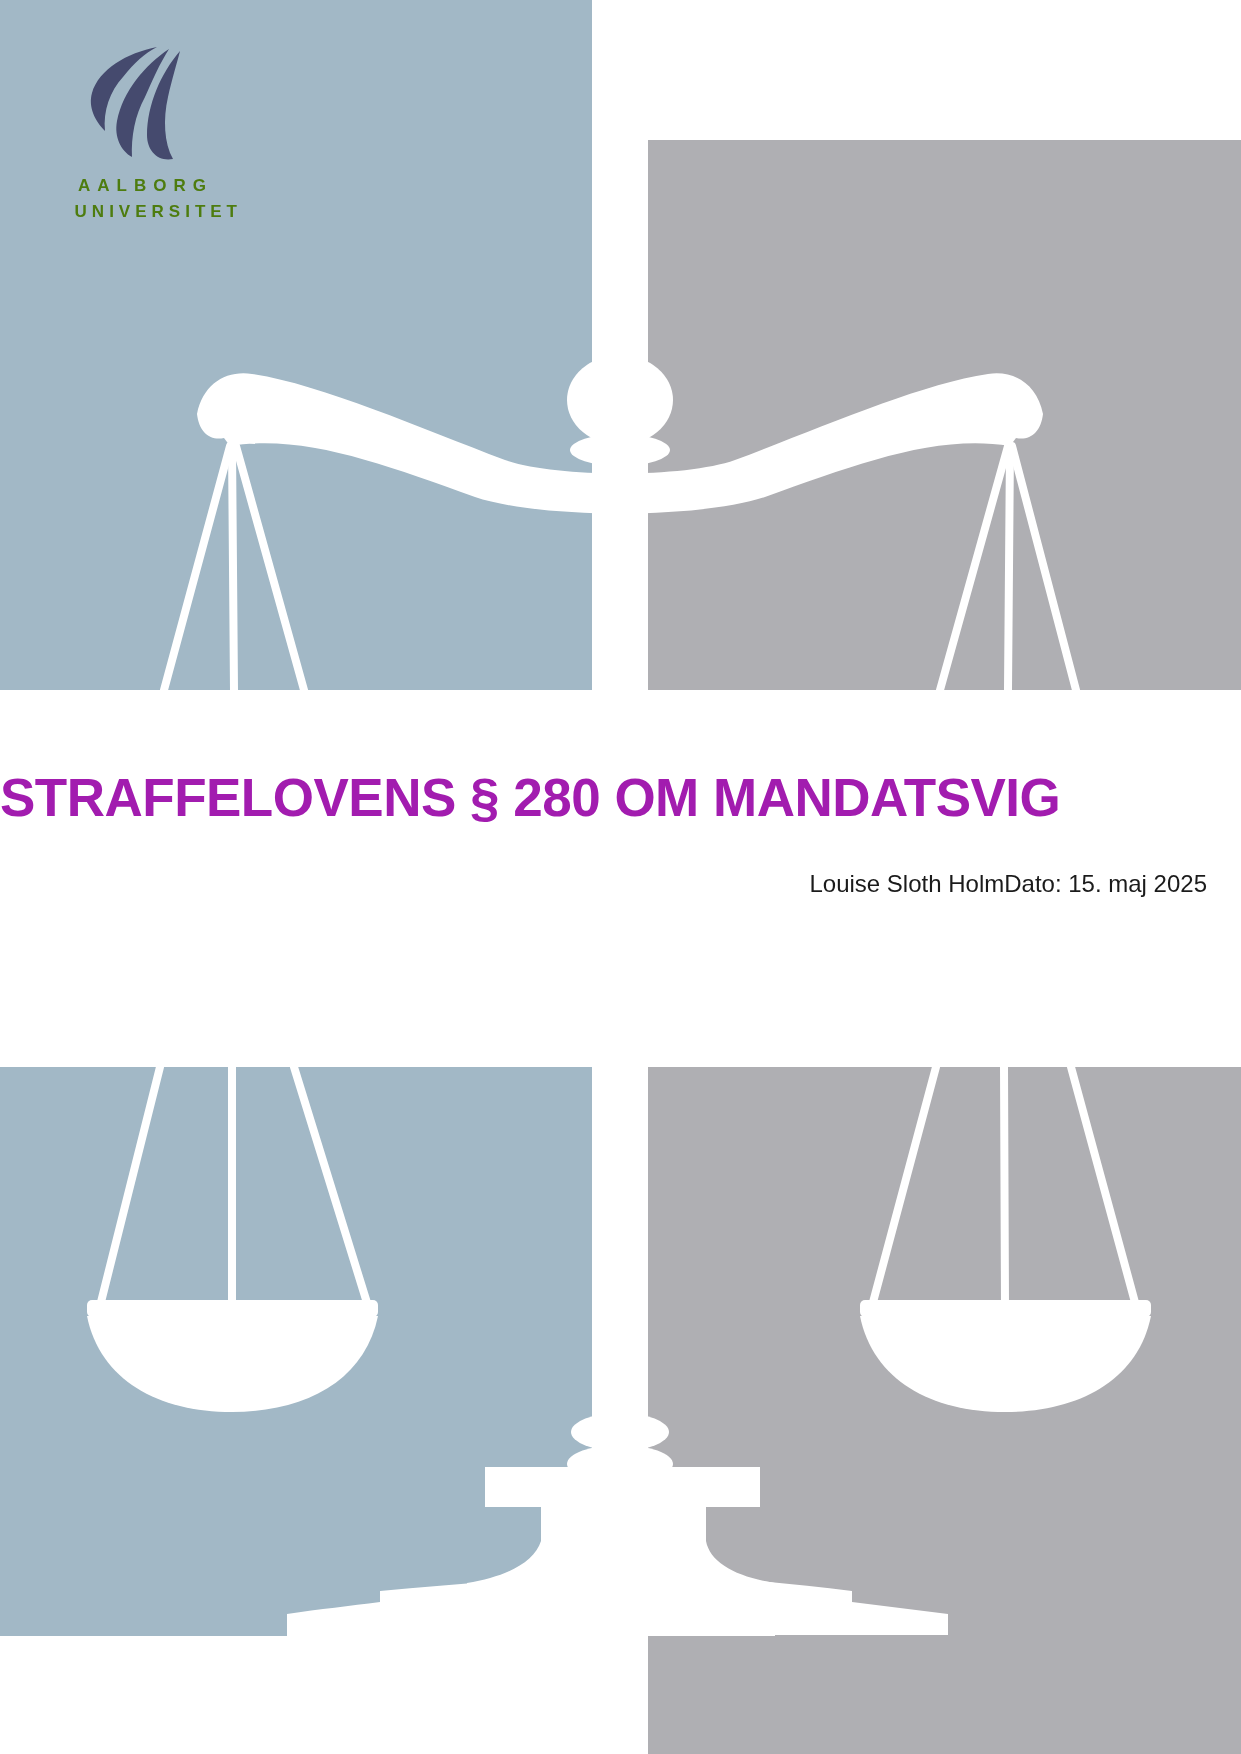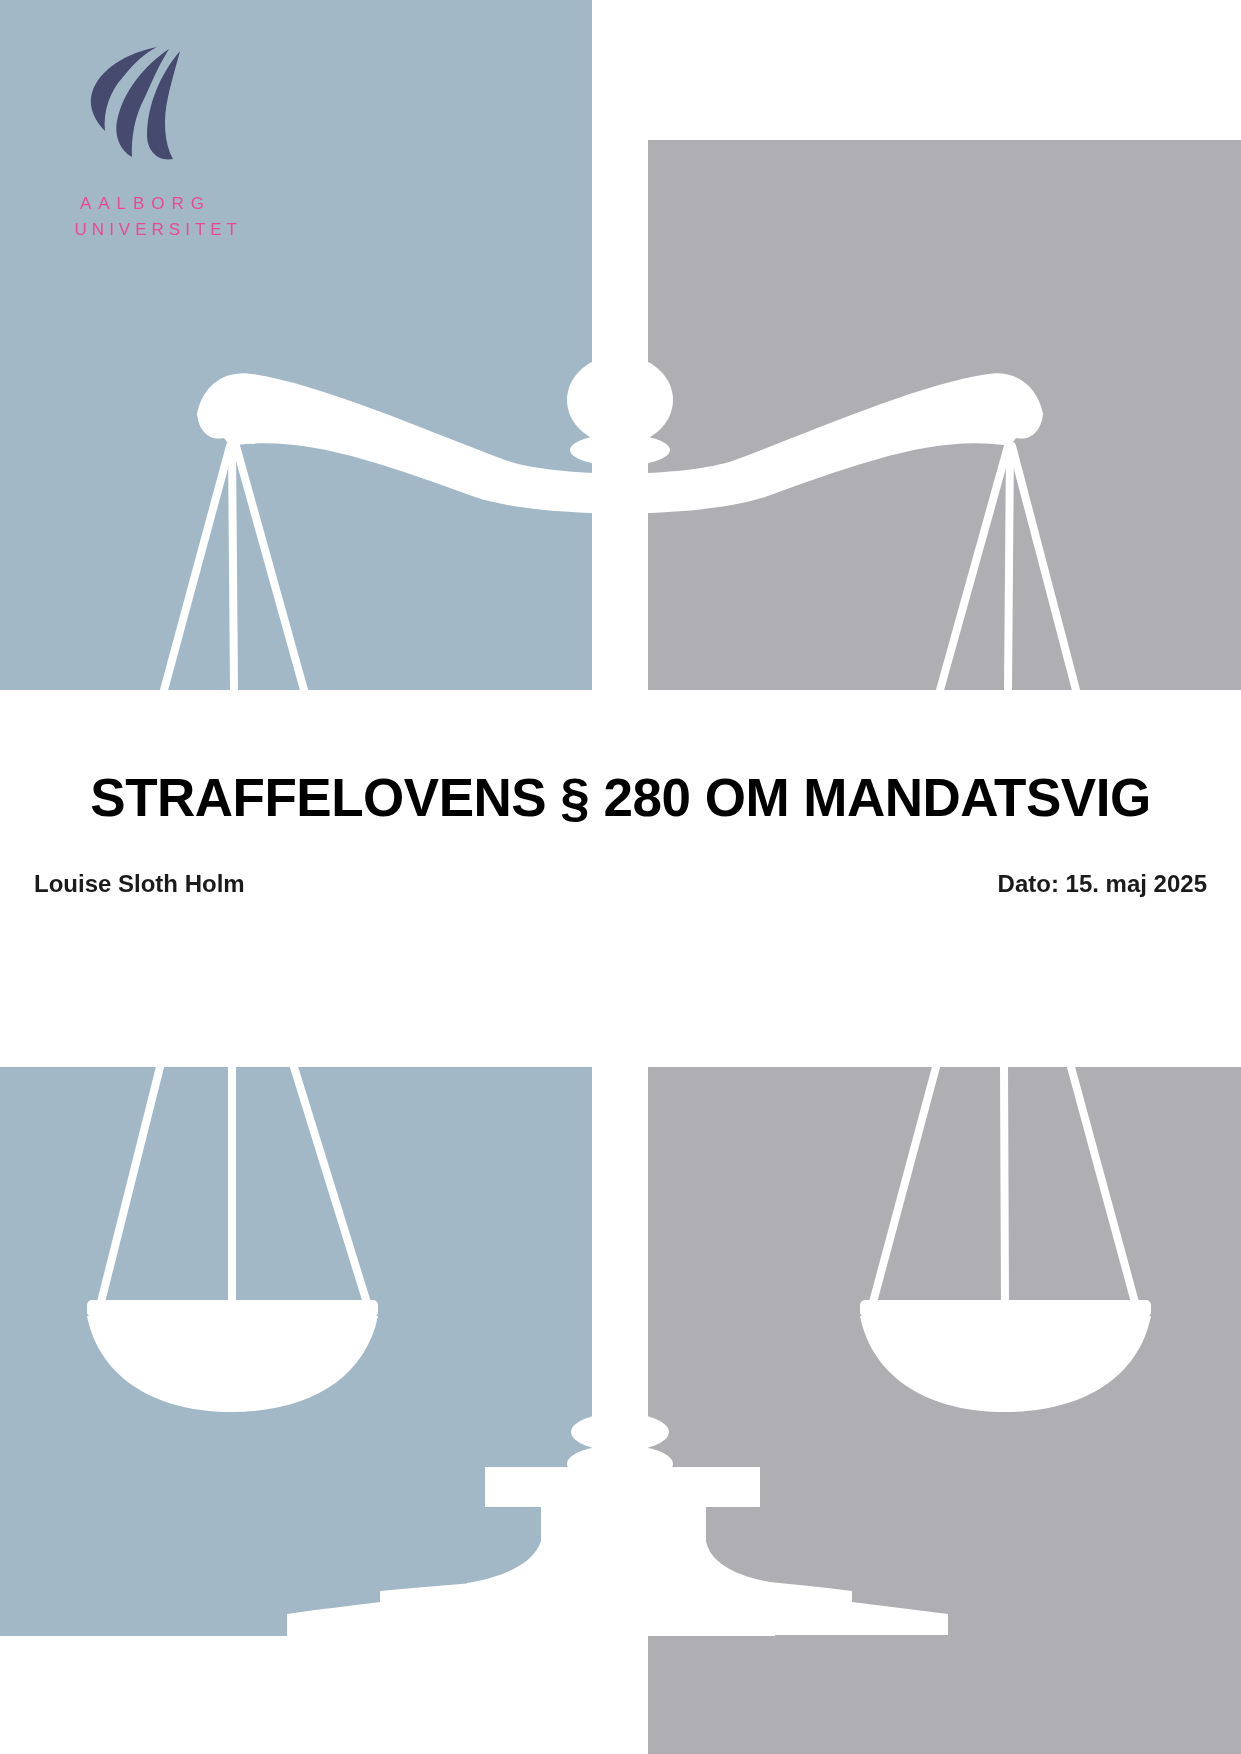--- a/index.html
+++ b/index.html
@@ -8,33 +8,32 @@
     width:1241px;height:1754px;
     background:#ffffff;
     overflow:hidden;
     font-family:"Liberation Sans", sans-serif;
     margin:0 auto;
   }
   .bg-art{position:absolute;left:0;top:0;width:1241px;height:1754px;}
   
   .logo{position:absolute;left:42px;top:43px;width:200px;text-align:center;}
   .logo-mark{display:block;margin:0 auto;width:112px;height:120px;}
-  .logo-text{margin-top:32px;color:#ec4899;font-weight:normal;line-height:1.0;}
+  .logo-text{margin-top:14px;color:#4d7c0f;font-weight:bold;line-height:1.0;}
   .logo-line1{font-size:17px;letter-spacing:7px;margin-left:7px;}
   .logo-line2{font-size:17px;letter-spacing:5px;margin-top:9px;margin-left:5px;text-align:right;}
   
   .title{
     position:absolute;left:0;right:0;top:731px;
-    text-align:center;
-    font-size:53px;font-weight:bold;color:#000000;
+    font-size:53px;font-weight:bold;color:#a21caf;
     letter-spacing:-0.5px;white-space:nowrap;
   }
   
   .info{position:absolute;left:34px;right:34px;top:870px;color:#1b1b1b;font-size:24px;}
-  .info-row{display:flex;justify-content:space-between;height:65px;line-height:28px;font-weight:bold;}
+  .info-row{display:flex;justify-content:flex-end;height:65px;line-height:28px;}
 </style>
 </head>
 <body>
 
 <div class="page">
 
   <svg class="bg-art" viewBox="0 0 1241 1754" xmlns="http://www.w3.org/2000/svg" aria-hidden="true">
 
     <g>
       <rect x="0" y="0" width="592" height="690" fill="#a2b8c6"></rect>

